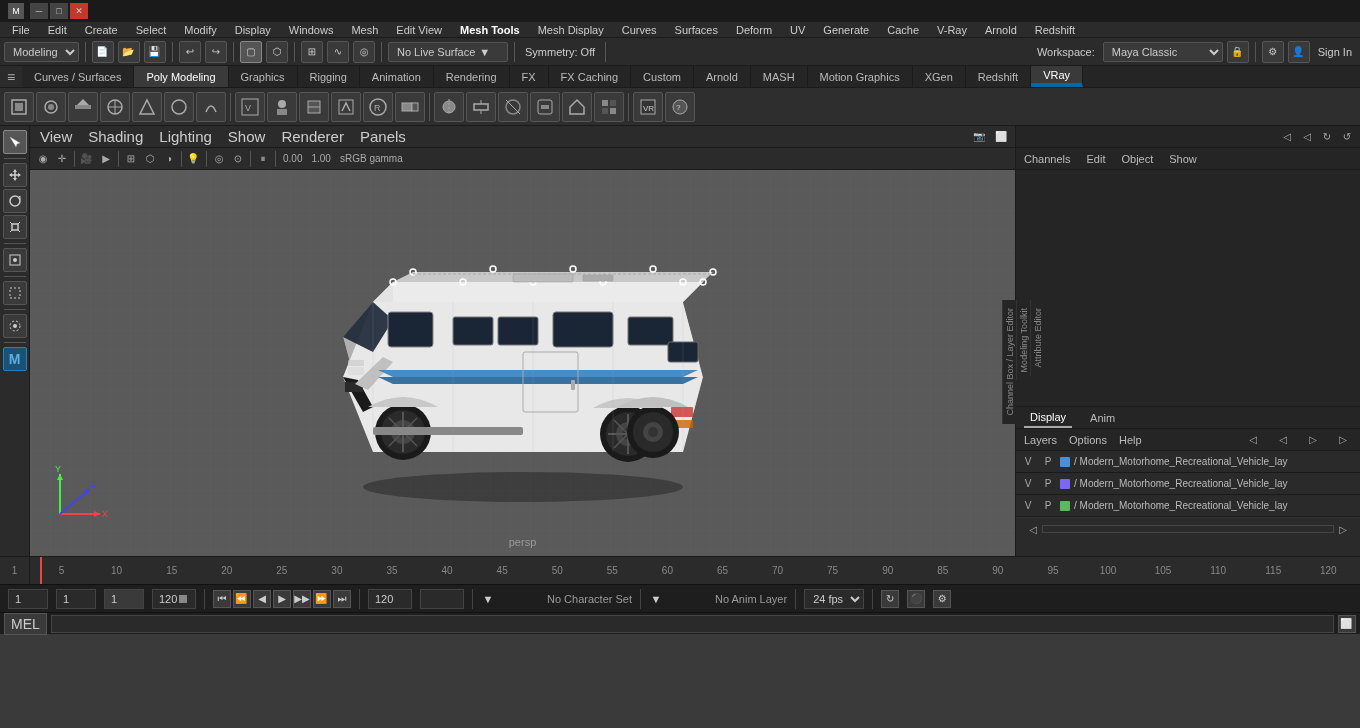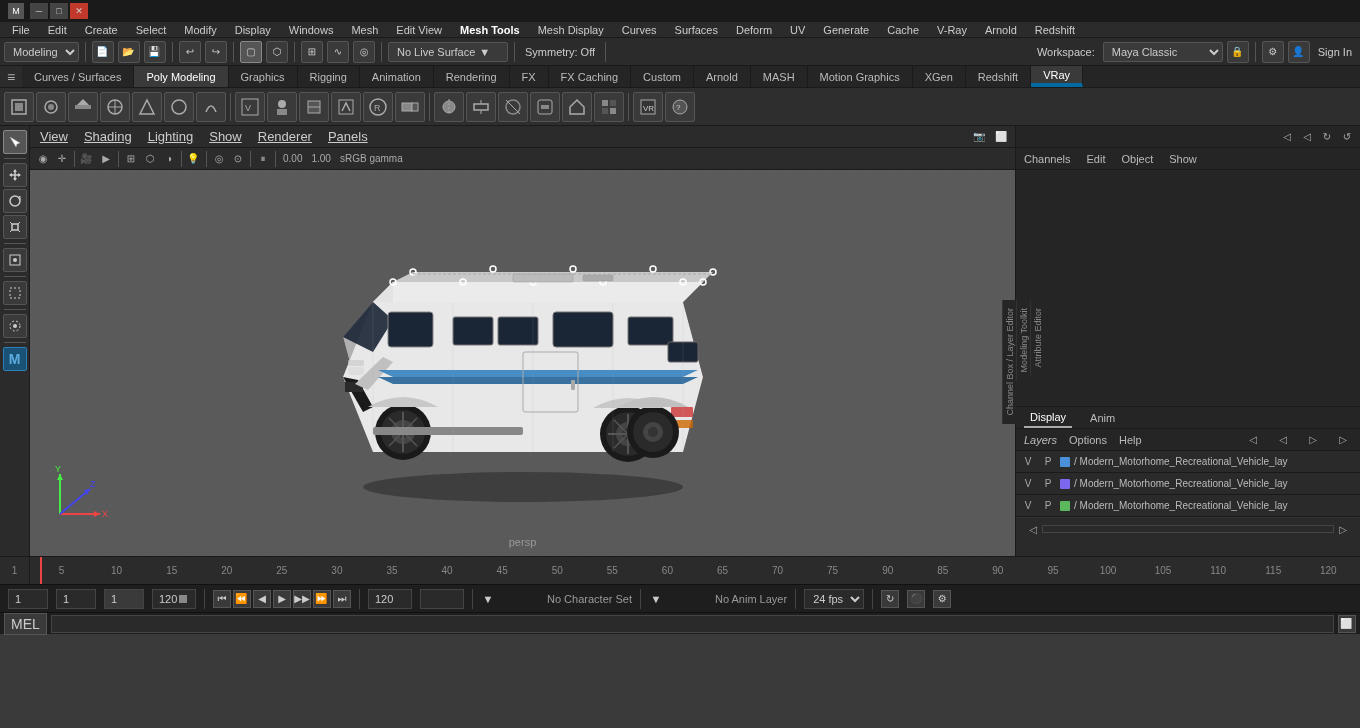--- a/index.html
+++ b/index.html
@@ -187,22 +187,22 @@
     #viewport-toolbar {
       height: 22px;
       background: #2b2b2b;
       display: flex;
       align-items: center;
       padding: 0 4px;
       gap: 4px;
       border-bottom: 1px solid #1a1a1a;
     }
     .vp-menu {
-      font-size: 13px; color: #ccc;
-      padding: 2px 6px; cursor: pointer; text-decoration: underline;
+      font-size: 15px; color: #ccc;
+      padding: 2px 6px; cursor: pointer;
     }
     #vp-toolbar-icons {
       height: 22px;
       background: #2b2b2b;
       display: flex;
       align-items: center;
       padding: 0 4px;
       gap: 1px;
       border-bottom: 1px solid #1a1a1a;
     }
@@ -884,21 +884,21 @@
     </div>
 
     <div id="channel-box-content" style="flex:1;background:#252525;min-height:160px;"></div>
 
     <div id="layers-panel">
       <div id="layers-header">
         <span class="layers-tab active">Display</span>
         <span class="layers-tab">Anim</span>
       </div>
       <div style="height:22px;background:#252525;display:flex;align-items:center;padding:0 8px;gap:12px;border-bottom:1px solid #1a1a1a;">
-        <span style="font-size:11px;color:#bbb;cursor:pointer;font-style:italic;">Layers</span>
+        <span style="font-size:11px;color:#bbb;cursor:pointer;">Layers</span>
         <span style="font-size:11px;color:#bbb;cursor:pointer;">Options</span>
         <span style="font-size:11px;color:#bbb;cursor:pointer;">Help</span>
         <div style="flex:1;"></div>
         <div class="layer-icon-btn">◁</div>
         <div class="layer-icon-btn">◁</div>
         <div class="layer-icon-btn">▷</div>
         <div class="layer-icon-btn">▷</div>
       </div>
 
       <div class="layer-row">

